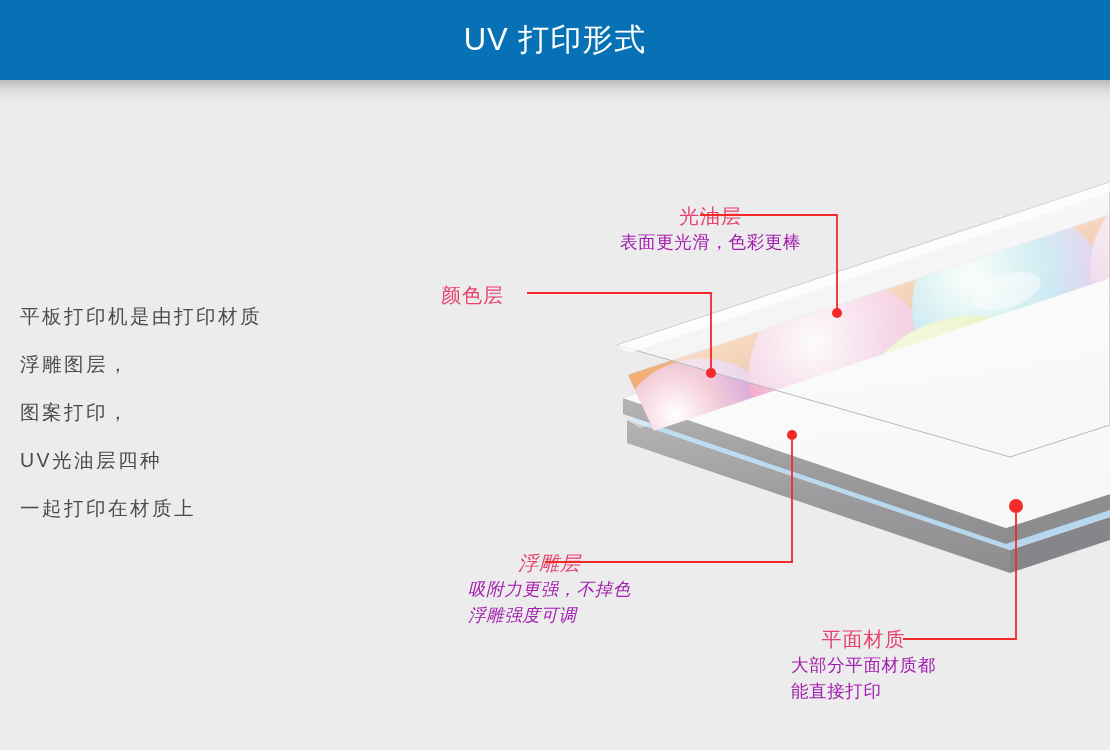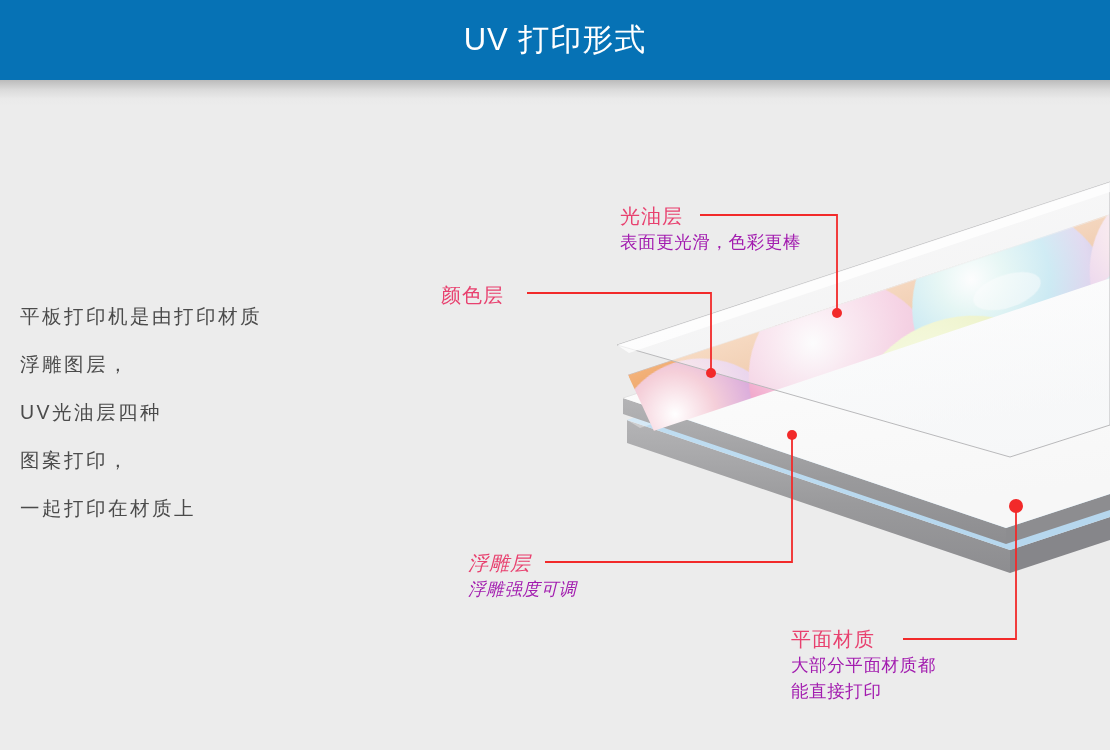--- a/index.html
+++ b/index.html
@@ -74,20 +74,21 @@
   }
 
   
   .callout { position: absolute; z-index: 20; }
   .callout .title {
     color: #e8416f;
     font-size: 20px;
     line-height: 26px;
     letter-spacing: 1px;
     white-space: nowrap;
+    text-align: center;
   }
   .callout .desc {
     color: #a21caf;
     font-size: 17.5px;
     line-height: 26px;
     letter-spacing: 0.6px;
     white-space: nowrap;
   }
   .callout .desc .ln { display: block; }
 
@@ -279,39 +280,40 @@
   </svg>
 
   <div id="banner-shadow"></div>
   <div id="banner">
     <div id="banner-title">UV 打印形式</div>
   </div>
 
   <div id="left-text">
     <span class="ln">平板打印机是由打印材质</span>
     <span class="ln">浮雕图层，</span>
+    <span class="ln">图案打印，</span>
     <span class="ln">UV光油层四种</span>
-    <span class="ln">图案打印，</span>
     <span class="ln">一起打印在材质上</span>
   </div>
 
   <div class="callout" id="callout-gloss">
     <div class="title">光油层</div>
     <div class="desc">
       <span class="ln">表面更光滑，色彩更棒</span>
     </div>
   </div>
 
   <div class="callout" id="callout-color">
     <div class="title">颜色层</div>
   </div>
 
   <div class="callout" id="callout-emboss">
     <div class="title">浮雕层</div>
     <div class="desc">
+      <span class="ln">吸附力更强，不掉色</span>
       <span class="ln">浮雕强度可调</span>
     </div>
   </div>
 
   <div class="callout" id="callout-base">
     <div class="title">平面材质</div>
     <div class="desc">
       <span class="ln">大部分平面材质都</span>
       <span class="ln">能直接打印</span>
     </div>

